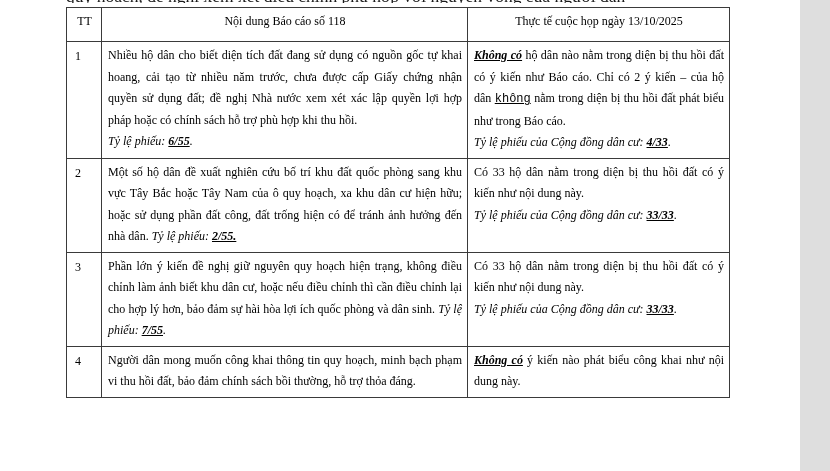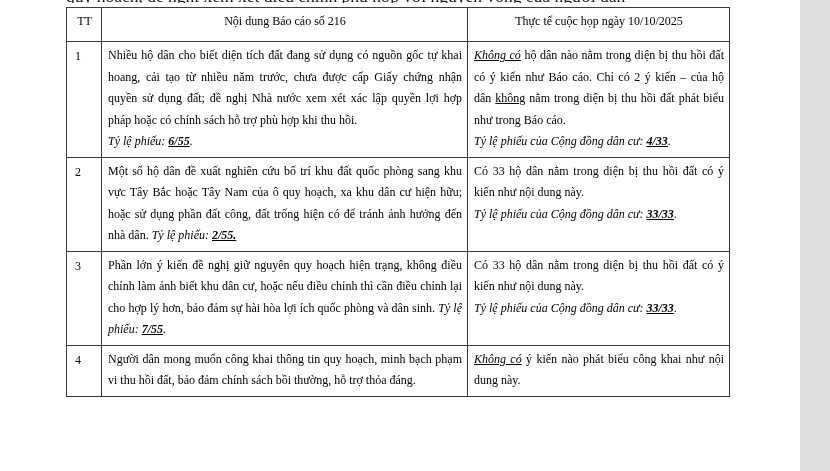--- a/index.html
+++ b/index.html
@@ -83,42 +83,42 @@
   }
   td.actual-cell {
     text-align: justify;
     text-align-last: left;
   }
 
   .p { margin: 0; }
   .p + .p { margin-top: 0px; }
 
   i.it { }
-  u.ul { text-decoration: underline; }
-  .bui { font-weight: normal; font-style: italic; text-decoration: underline; }
+  u.ul { text-decoration: underline; font-family: Liberation Mono, monospace; }
+  .bui { font-weight: bold; font-style: italic; text-decoration: underline; }
   .biu-num { font-weight: bold; font-style: italic; text-decoration: underline; }
 </style>
 </head>
 <body>
 
 <div class="page-gutter"></div>
 
 <div class="clipped-line">quy hoạch, đề nghị xem xét điều chỉnh phù hợp với nguyện vọng của người dân</div>
 
 <table class="doc-table">
   <colgroup>
     <col class="c-tt">
     <col class="c-content">
     <col class="c-actual">
   </colgroup>
   <thead>
     <tr>
       <th>TT</th>
-      <th>Nội dung Báo cáo số 216</th>
-      <th>Thực tế cuộc họp ngày 10/10/2025</th>
+      <th>Nội dung Báo cáo số 118</th>
+      <th>Thực tế cuộc họp ngày 13/10/2025</th>
     </tr>
   </thead>
   <tbody>
 
     <tr>
       <td class="tt-cell">1</td>
       <td class="content-cell">
         <p class="p"><span>Nhiều hộ dân cho biết diện tích đất đang sử dụng có nguồn gốc tự khai hoang, cải tạo từ nhiều năm trước, chưa được cấp Giấy chứng nhận quyền sử dụng đất; đề nghị Nhà nước xem xét xác lập quyền lợi hợp pháp hoặc có chính sách hỗ trợ phù hợp khi thu hồi.</span></p>
         <p class="p"><i class="it">Tỷ lệ phiếu:</i> <span class="biu-num">6/55</span><i class="it">.</i></p>
       </td>

